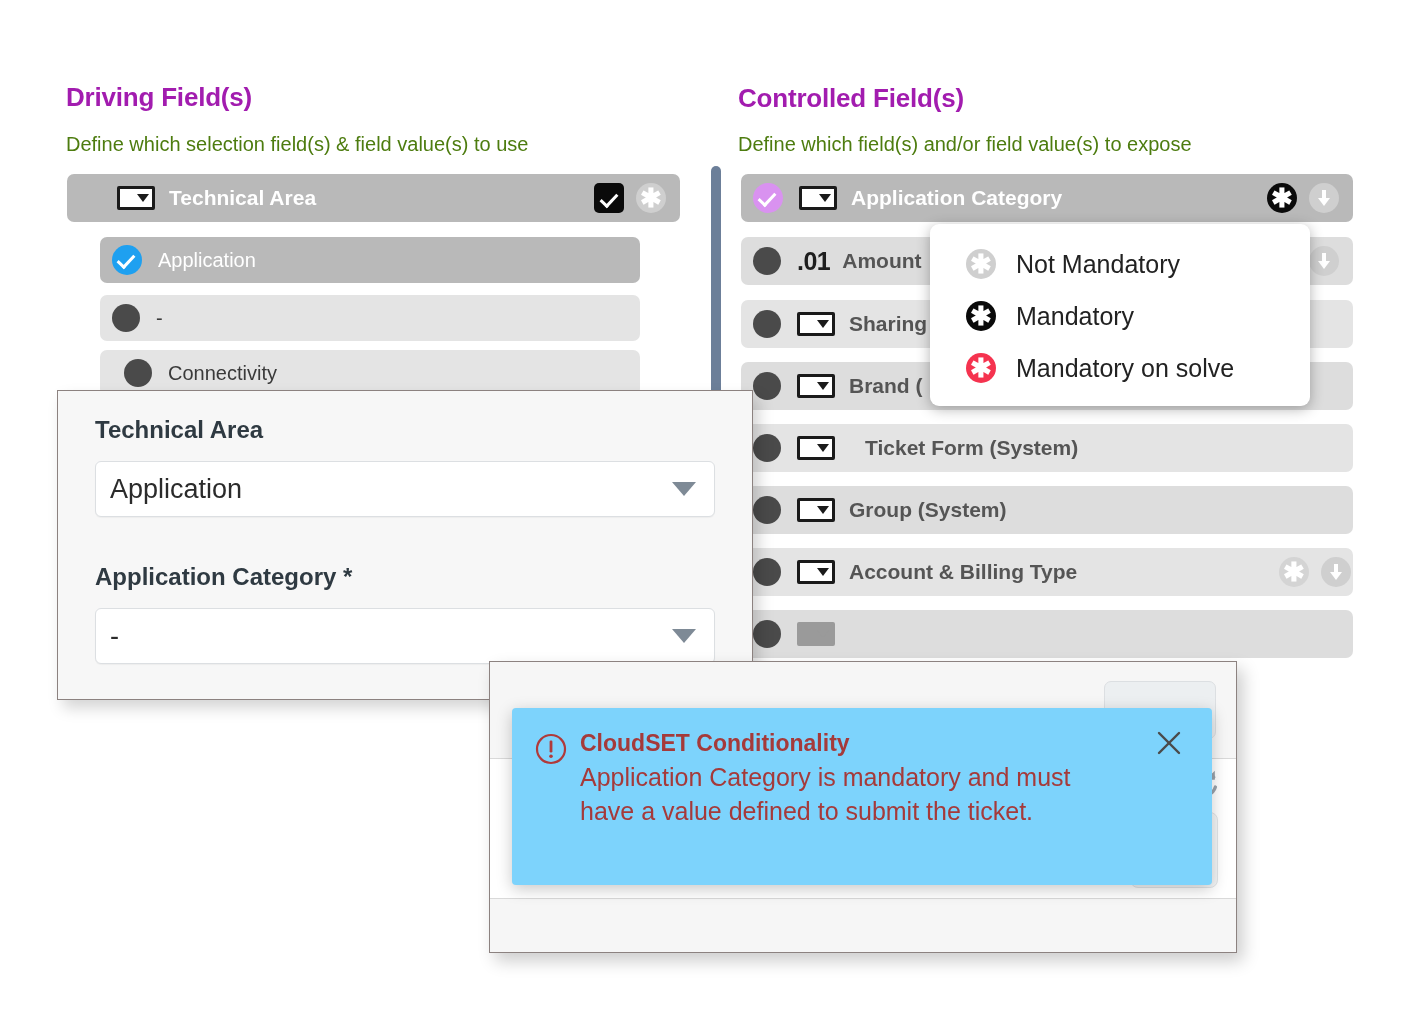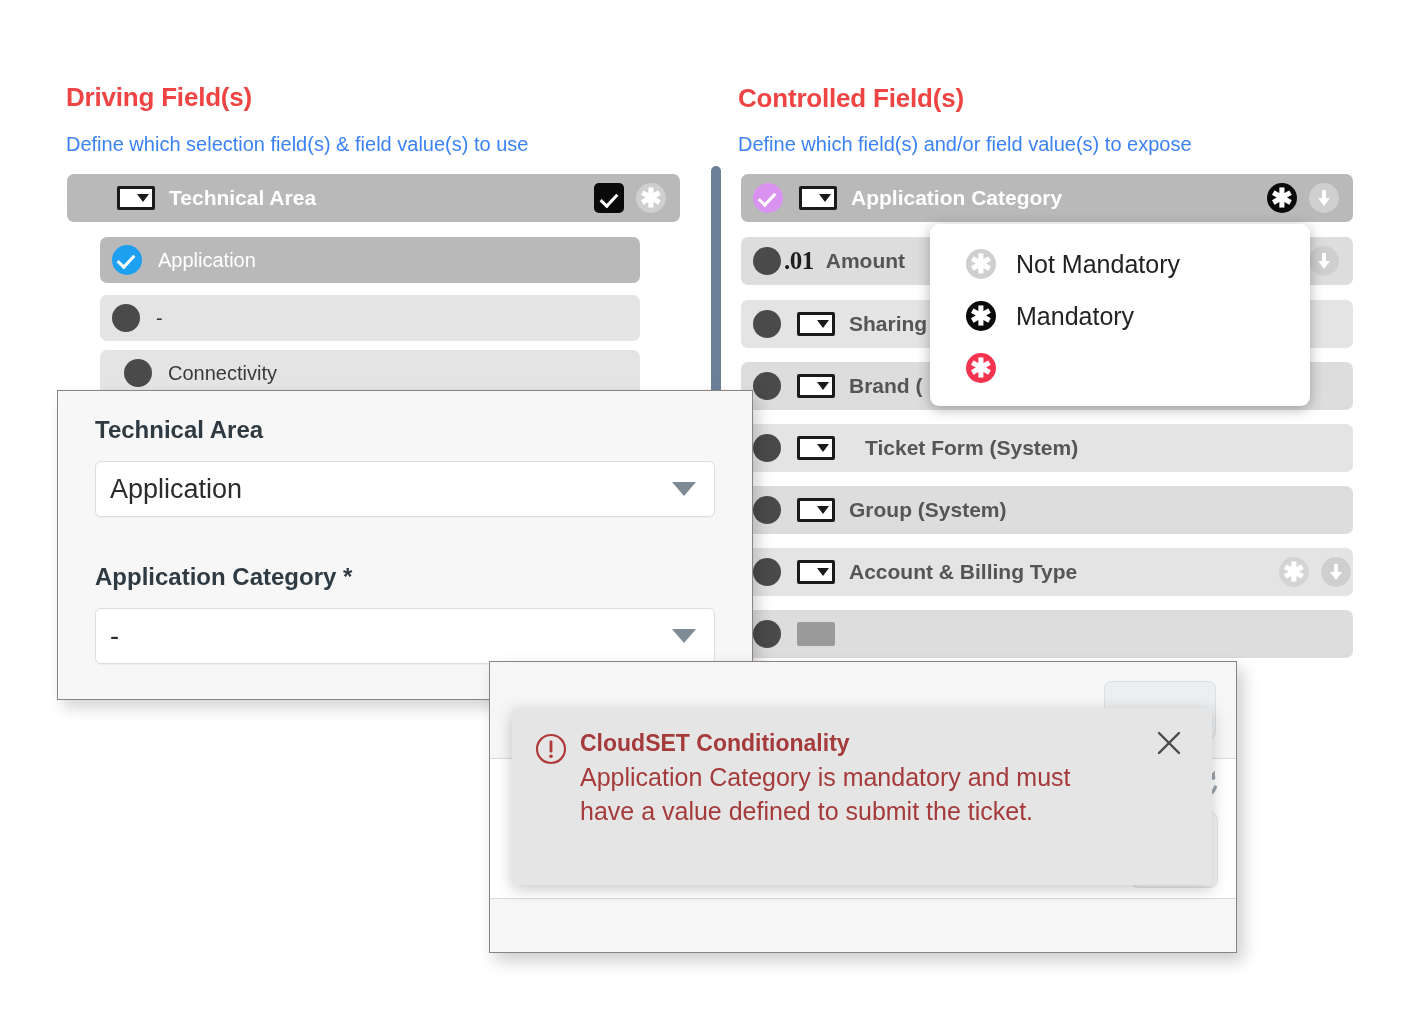--- a/index.html
+++ b/index.html
@@ -14,29 +14,29 @@
     overflow: hidden;
     font-family: "Liberation Sans", sans-serif;
     -webkit-font-smoothing: antialiased;
   }
 
   
   .col-title {
     position: absolute;
     font-size: 26px;
     font-weight: bold;
-    color: #ef4444;
+    color: #a21caf;
     letter-spacing: -0.2px;
     white-space: nowrap;
   }
   .col-sub {
     position: absolute;
     font-size: 20px;
     font-weight: normal;
-    color: #3b82f6;
+    color: #4d7c0f;
     white-space: nowrap;
   }
 
   
   .divider {
     position: absolute;
     left: 711px;
     top: 166px;
     width: 10px;
     height: 245px;
@@ -340,21 +340,21 @@
     box-sizing: border-box;
   }
 
   
   .toast {
     position: absolute;
     left: 512px;
     top: 708px;
     width: 700px;
     height: 177px;
-    background: #e5e5e5;
+    background: #7dd3fc;
     border-radius: 4px;
     box-shadow: 0 4px 16px rgba(0,0,0,0.22);
     box-sizing: border-box;
   }
   .toast-icon {
     position: absolute;
     left: 22px;
     top: 24px;
     width: 34px;
     height: 34px;
@@ -426,21 +426,21 @@
       <div class="tri"></div>
     </div>
   <div class="row-label" style="margin-left:14px;">Application Category</div>
   <div style="flex:1 1 auto;"></div>
   <div class="badge-ast black">✱</div>
   <div class="badge-dl" style="margin-left:12px;"></div>
 </div>
 
 <div class="row row-body-dark" style="left:741px; top:237px; width:612px; height:48px; padding:0 14px 0 12px;">
   <div class="dot"></div>
-  <div class="numicon" style="margin-left:3px;font-family:Liberation Serif, serif;">.01</div>
+  <div class="numicon" style="margin-left:16px;">.01</div>
   <div class="row-label-dark" style="margin-left:12px;">Amount</div>
   <div style="flex:1 1 auto;"></div>
   <div class="badge-dl"></div>
 </div>
 
 <div class="row row-body" style="left:741px; top:300px; width:612px; height:48px; padding:0 14px 0 12px;">
   <div class="dot"></div>
   <div class="selbox" style="margin-left:16px;">
       <div class="tri"></div>
     </div>
@@ -493,20 +493,21 @@
   <div class="menu-item">
     <div class="badge-ast grey">✱</div>
     <div class="mlabel">Not Mandatory</div>
   </div>
   <div class="menu-item">
     <div class="badge-ast black">✱</div>
     <div class="mlabel">Mandatory</div>
   </div>
   <div class="menu-item">
     <div class="badge-ast red">✱</div>
+    <div class="mlabel">Mandatory on solve</div>
   </div>
 </div>
 
 <div class="form-card">
   <div class="form-label" style="left:37px; top:25px;">Technical Area</div>
   <div class="form-select" style="left:37px; top:70px; width:620px; height:56px;">
     <span class="val">Application</span>
     <span class="caret"></span>
   </div>
   <div class="form-label" style="left:37px; top:172px;">Application Category *</div>

